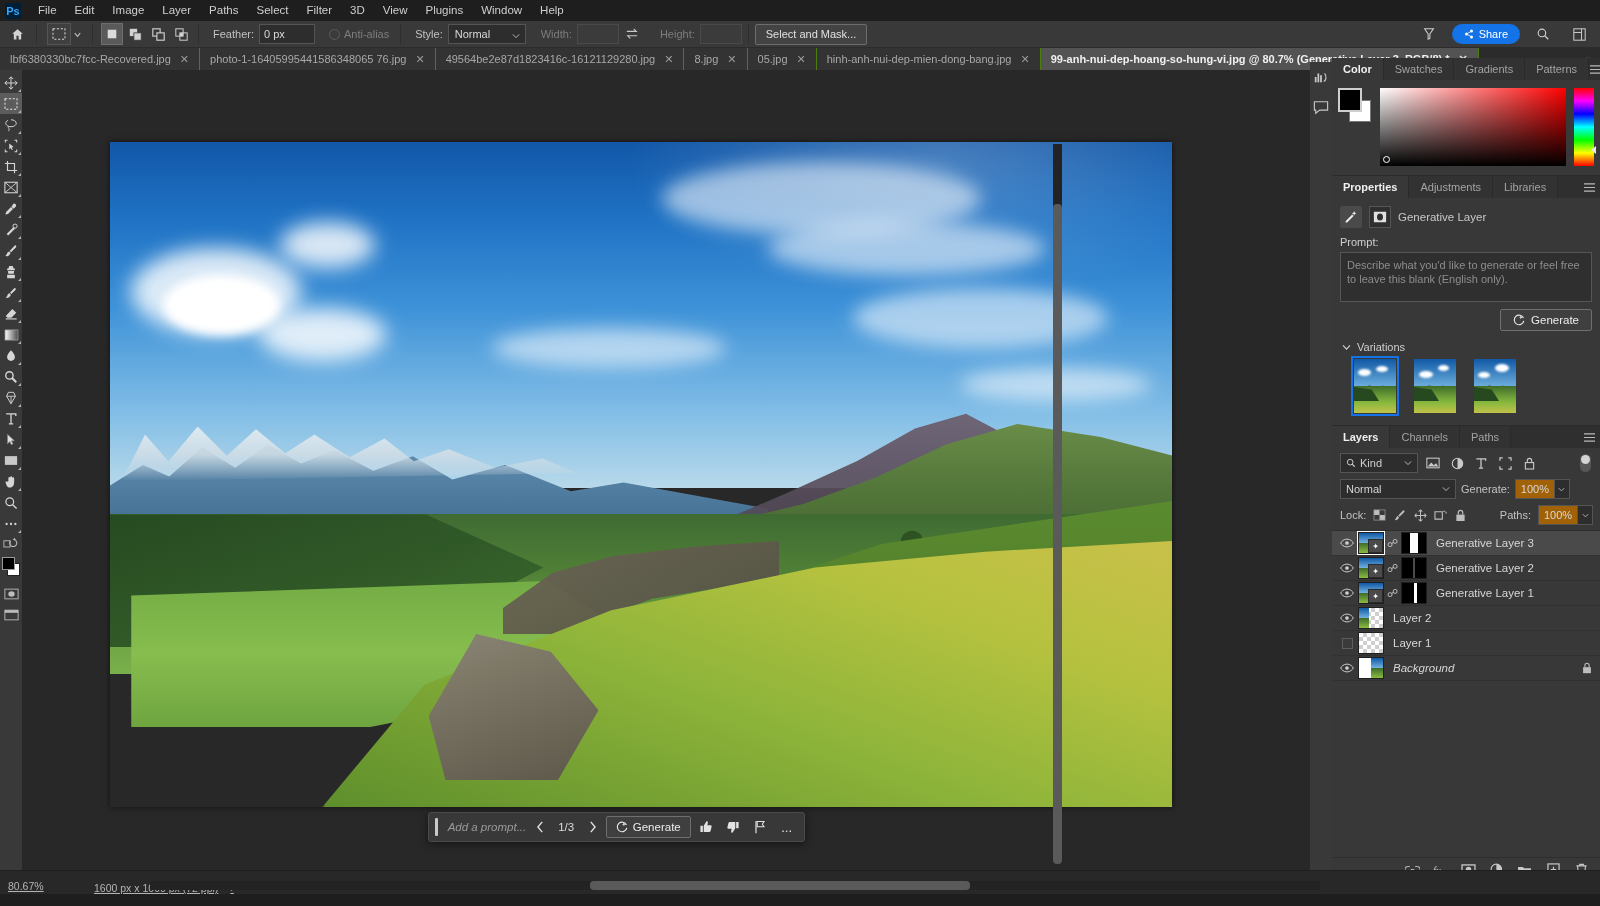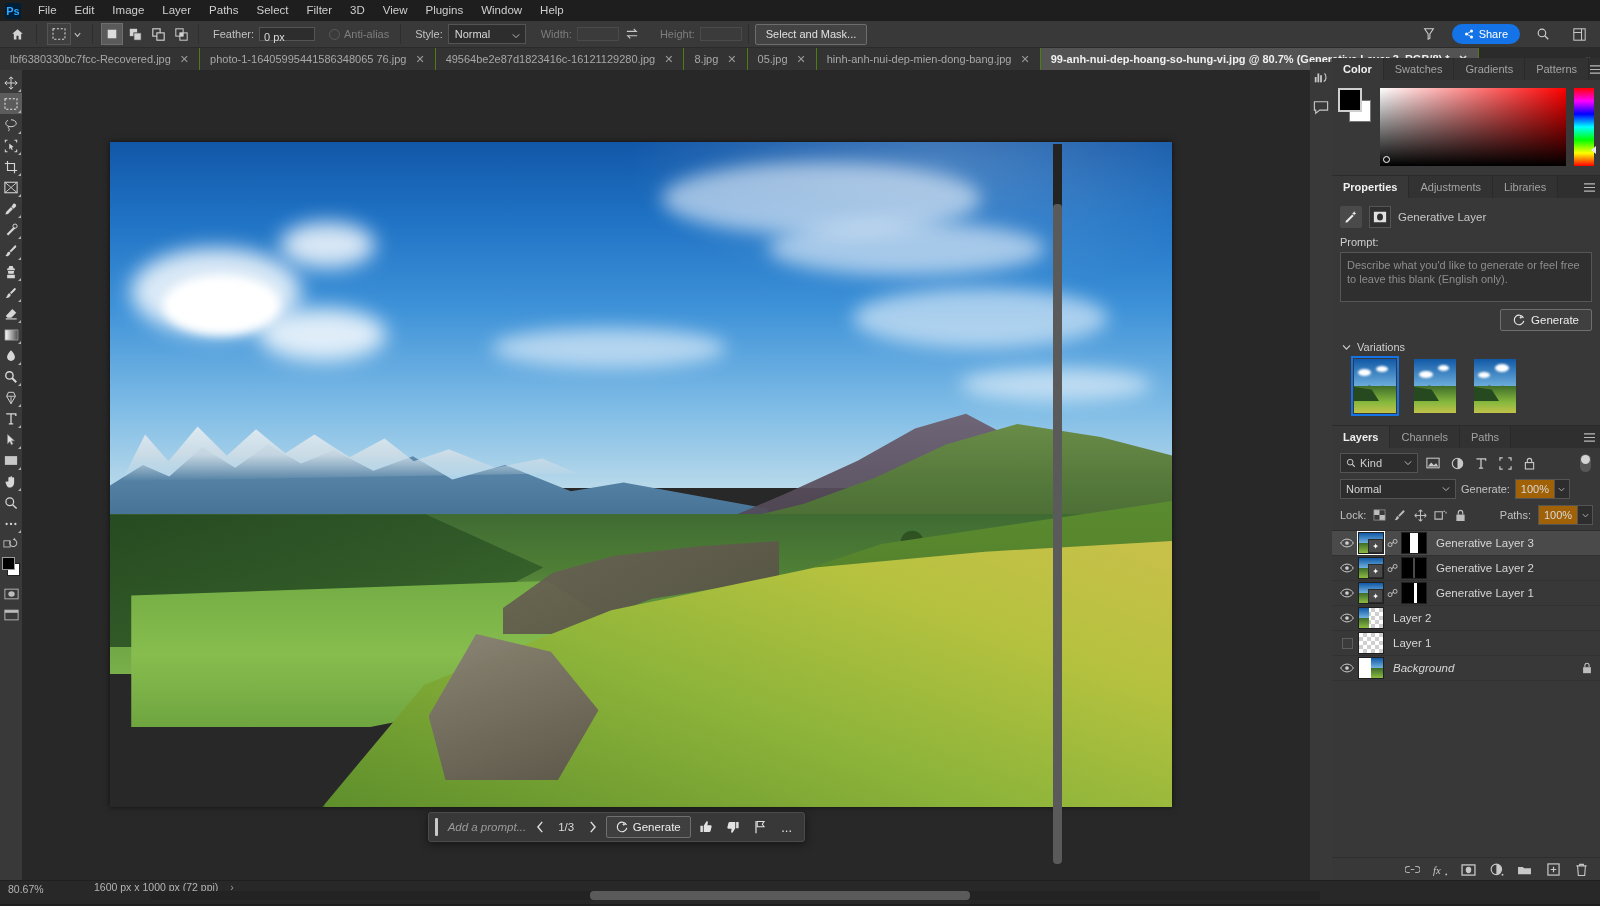--- a/index.html
+++ b/index.html
@@ -49,21 +49,21 @@
   }
   .sel-modes { display:flex; gap:1px; margin-left:2px; }
   .sel-mode {
     width:22px; height:22px; display:flex; align-items:center; justify-content:center;
     border:1px solid transparent;
   }
   .sel-mode.active { background:#5a5a5a; border-color:#6e6e6e; }
   .opt-label { color:#c2c2c2; font-size:11px; margin:0 5px 0 8px; white-space:nowrap; }
   .opt-label.dim { color:#7d7d7d;margin-left:15px; }
   .opt-input {
-    height:14px; background:#2d2d2d; border:1px solid #545454; color:#d8d8d8;
+    height:20px; background:#2d2d2d; border:1px solid #545454; color:#d8d8d8;
     font-size:11px; padding:0 4px; line-height:18px;
   }
   .opt-input.disabled { background:#3b3b3b; border-color:#4a4a4a; color:#6f6f6f; }
   .opt-select {
     height:20px; background:#2d2d2d; border:1px solid #545454; color:#d8d8d8;
     font-size:11px; padding:0 16px 0 6px; line-height:18px; position:relative;
     display:flex; align-items:center; min-width:76px;
   }
   .opt-select .carat { position:absolute; right:5px; top:8px; }
   .cbox {
@@ -360,23 +360,24 @@
   .locklayer { margin-left:auto; margin-right:8px; color:#bdbdbd; }
 
   .layerfoot {
     height:24px; background:#383838; border-top:1px solid #2e2e2e;
     display:flex; align-items:center; justify-content:flex-end; gap:13px; padding-right:12px;
   }
   .foot-ico { color:#c2c2c2; display:flex; align-items:center; justify-content:flex-end; width:15px; height:16px; }
 
   
   .statusbar {
-    position:absolute; left:0; bottom:2px; width:1600px; height:24px;
-    background:#282828; display:flex; align-items:flex-start; font-size:10.5px; color:#b4b4b4;
+    position:absolute; left:0; bottom:12px; width:1600px; height:24px;
+    background:#282828; display:flex; align-items:flex-end; font-size:10.5px; color:#b4b4b4;
     border-top:1px solid #1f1f1f;
+    text-decoration:underline;
   }
   .zoomfield {
     width:56px; height:16px; background:#282828; color:#b4b4b4; margin-left:8px;
     display:flex; align-items:center; font-size:10.5px;
   }
   .docinfo { margin-left:30px; }
   .st-arrow { margin-left:12px; color:#9c9c9c; }
   .hscroll {
     position:absolute; left:150px; right:280px; bottom:4px; height:9px; background:#232323;
   }

